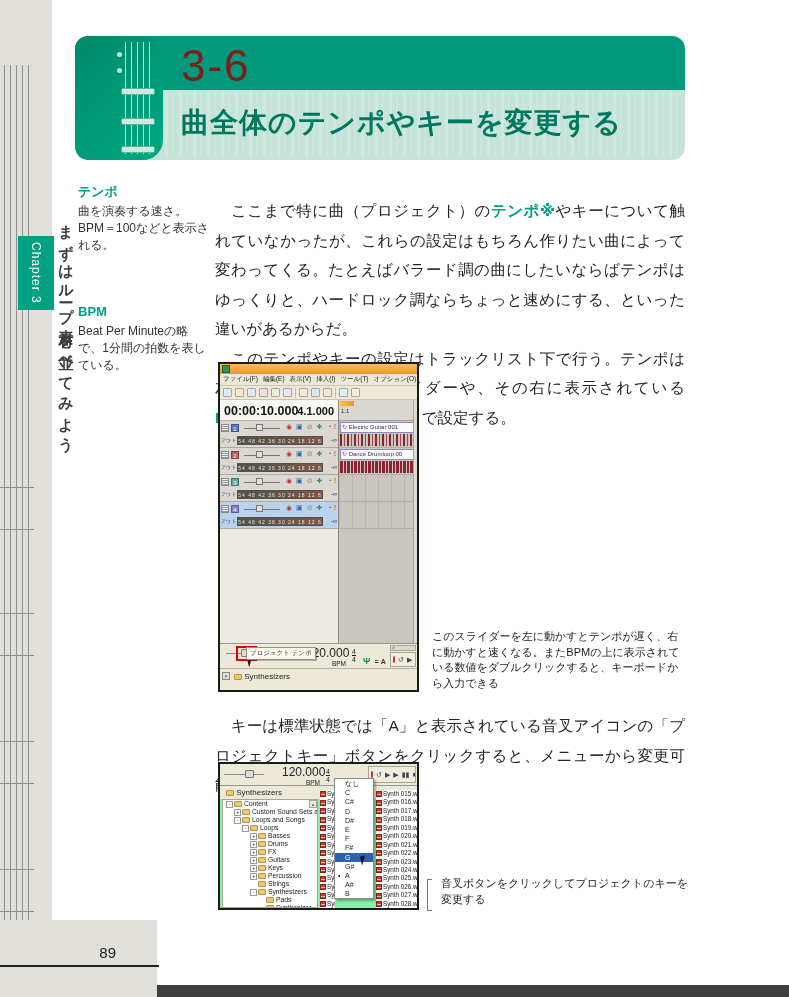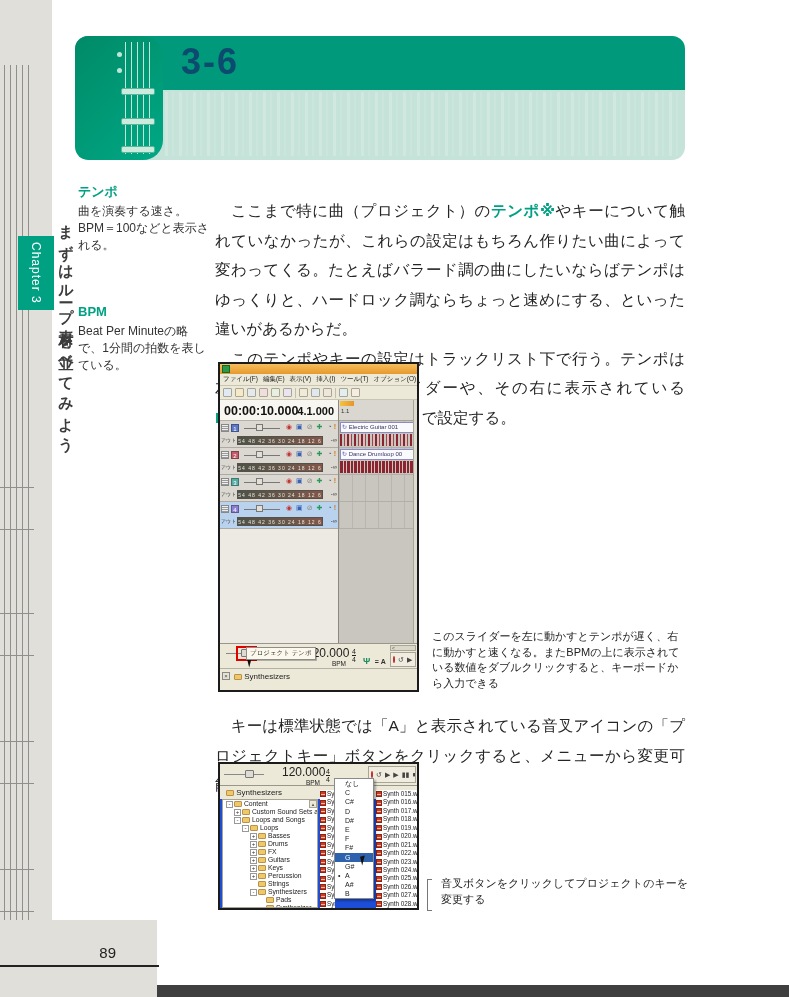--- a/index.html
+++ b/index.html
@@ -20,37 +20,37 @@
   .banner{left:75px;top:36px;width:610px;height:124px;border-radius:13px;overflow:hidden;background:#c6e3d9}
   .band-top{position:absolute;left:0;top:0;right:0;height:54px;background:#00997c}
   .band-deco{position:absolute;left:90px;top:56px;right:4px;bottom:4px;opacity:.5;
     background:repeating-linear-gradient(90deg,rgba(255,255,255,.35) 0 3px,rgba(255,255,255,0) 3px 7px,rgba(255,255,255,.18) 7px 9px,rgba(255,255,255,0) 9px 14px)}
   .guitar{position:absolute;left:0;top:0;width:88px;height:100%;border-radius:13px 20px 20px 13px;
     background:linear-gradient(135deg,#008a67,#00a885)}
   .g-strings{position:absolute;right:12px;top:6px;width:26px;bottom:6px;
     background:repeating-linear-gradient(90deg,#bfe7d9 0 1px,transparent 1px 6px)}
   .g-fret{position:absolute;right:8px;width:34px;height:7px;background:#cdeade;border:1px solid #57b79b;border-radius:2px}
   .g-dot{position:absolute;width:5px;height:5px;border-radius:50%;background:#bfe7d9}
-  .sec-num{position:absolute;left:106px;top:5px;font-size:36px;font-weight:bold;color:#0c4a6e;letter-spacing:2px}
+  .sec-num{position:absolute;left:106px;top:5px;font-size:44px;font-weight:normal;color:#7f1d1d;letter-spacing:2px}
   .sec-title{position:absolute;left:106px;top:68px;font-size:28px;font-weight:bold;color:#00775f;letter-spacing:1px}
 
   
   .note{width:134px;font-size:12px;line-height:17px;color:#333}
   .note .term{display:block;color:#00a183;font-weight:bold;font-size:13px;margin-bottom:3px}
 
   
   .bodytext{left:215px;width:470px;font-size:15.5px;line-height:29.5px;color:#252525;text-align:justify}
   .kw{color:#00a183;font-weight:bold}
 
   
   .cap{font-size:11px;line-height:15.5px;color:#222}
   .cap2-bracket{left:427px;top:879px;width:5px;height:32px;border-left:1px solid #777;border-top:1px solid #777;border-bottom:1px solid #777}
 
   
-  .shot{background:#1d4ed8;border:2px solid #1b1b1b;overflow:hidden;font-family:"Liberation Sans","DejaVu Sans",sans-serif}
+  .shot{background:#86efac;border:2px solid #1b1b1b;overflow:hidden;font-family:"Liberation Sans","DejaVu Sans",sans-serif}
   .rec-dot{display:inline-block;width:7px;height:7px;border-radius:50%;border:1.5px solid #b33;background:#d44;vertical-align:middle}
   .tp-ch{font-size:7px;color:#444;vertical-align:middle}
   .fork{color:#1f8a5f;font-weight:bold;font-size:9px}
   .keytxt{font-size:7px;color:#333;font-weight:bold}
   .bpmblk{text-align:right;line-height:8px}
   .bpmv{font-size:12px;color:#222}
   .bpml{font-size:6.5px;color:#222}
   .frac{display:inline-block;text-align:center;line-height:7px;font-size:7px;color:#222;vertical-align:middle}
   .frac i{display:block;font-style:normal}
   .frac i+i{border-top:1px solid #222}
@@ -167,20 +167,21 @@
   <div class="band-deco"></div>
   <div class="guitar">
     <div class="g-strings"></div>
     <div class="g-fret" style="top:52px"></div>
     <div class="g-fret" style="top:82px"></div>
     <div class="g-fret" style="top:110px"></div>
     <div class="g-dot" style="left:42px;top:16px"></div>
     <div class="g-dot" style="left:42px;top:32px"></div>
   </div>
   <div class="sec-num">3-6</div>
+  <div class="sec-title">曲全体のテンポやキーを変更する</div>
 </div>
 
 <div class="abs note" style="left:78px;top:183px">
   <span class="term">テンポ</span>
   <span>曲を演奏する速さ。BPM＝100などと表示される。</span>
 </div>
 <div class="abs note" style="left:78px;top:303px">
   <span class="term">BPM</span>
   <span>Beat Per Minuteの略で、1分間の拍数を表している。</span>
 </div>

